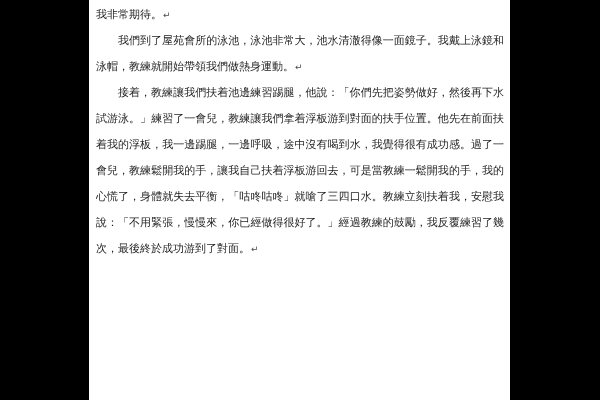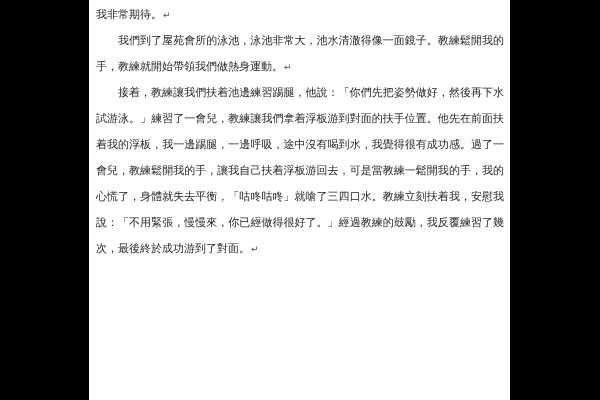--- a/index.html
+++ b/index.html
@@ -52,20 +52,20 @@
 </style>
 </head>
 <body>
 
 <div class="stage">
   <div class="paper">
     <div class="doc">
 
       <p><span>我非常期待。</span><span class="pmark">↵</span></p>
 
-      <p class="indent"><span>我們到了屋苑會所的泳池，泳池非常大，池水清澈得像一面鏡子。教練鬆開我的手，教練就開始帶領我們做熱身運動。</span><span class="pmark">↵</span></p>
+      <p class="indent"><span>我們到了屋苑會所的泳池，泳池非常大，池水清澈得像一面鏡子。我戴上泳鏡和泳帽，教練就開始帶領我們做熱身運動。</span><span class="pmark">↵</span></p>
 
 
       <p class="indent"><span>接着，教練讓我們扶着池邊練習踢腿，他說：「你們先把姿勢做好，然後再下水試游泳。」練習了一會兒，教練讓我們拿着浮板游到對面的扶手位置。他先在前面扶着我的浮板，我一邊踢腿，一邊呼吸，途中沒有喝到水，我覺得很有成功感。過了一會兒，教練鬆開我的手，讓我自己扶着浮板游回去，可是當教練一鬆開我的手，我的心慌了，身體就失去平衡，「咕咚咕咚」就嗆了三四口水。教練立刻扶着我，安慰我說：「不用緊張，慢慢來，你已經做得很好了。」經過教練的鼓勵，我反覆練習了幾次，最後終於成功游到了對面。</span><span class="pmark">↵</span></p>
 
     </div>
   </div>
 </div>
 
 </body></html>

